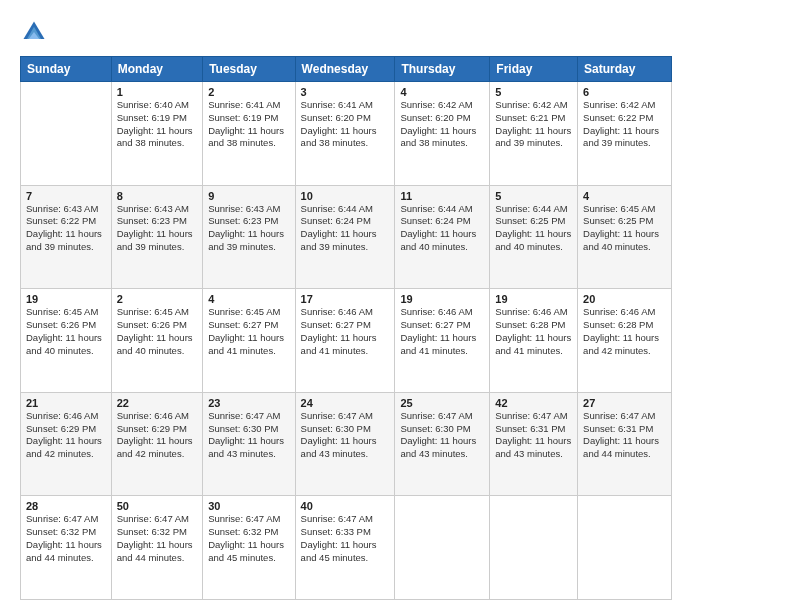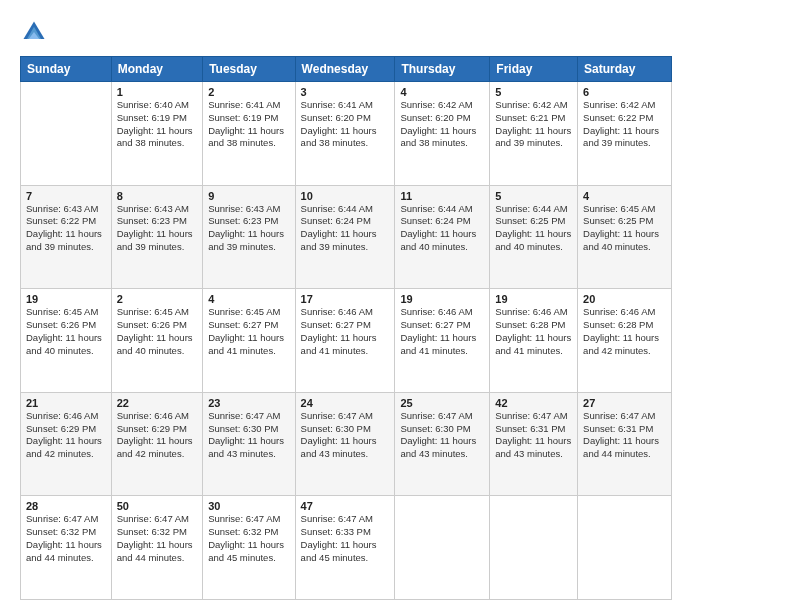--- a/index.html
+++ b/index.html
@@ -353,21 +353,21 @@
 and 44 minutes.</div>
           </td>
           <td>
             <span class="day-number">30</span>
             <div class="day-info" style="white-space: pre-line;">Sunrise: 6:47 AM
 Sunset: 6:32 PM
 Daylight: 11 hours
 and 45 minutes.</div>
           </td>
           <td>
-            <span class="day-number">47</span>
+            <span class="day-number">40</span>
             <div class="day-info" style="white-space: pre-line;">Sunrise: 6:47 AM
 Sunset: 6:33 PM
 Daylight: 11 hours
 and 45 minutes.</div>
           </td>
           <td class="empty-cell"></td>
           <td class="empty-cell"></td>
           <td class="empty-cell"></td>
         </tr>
       </tbody>

